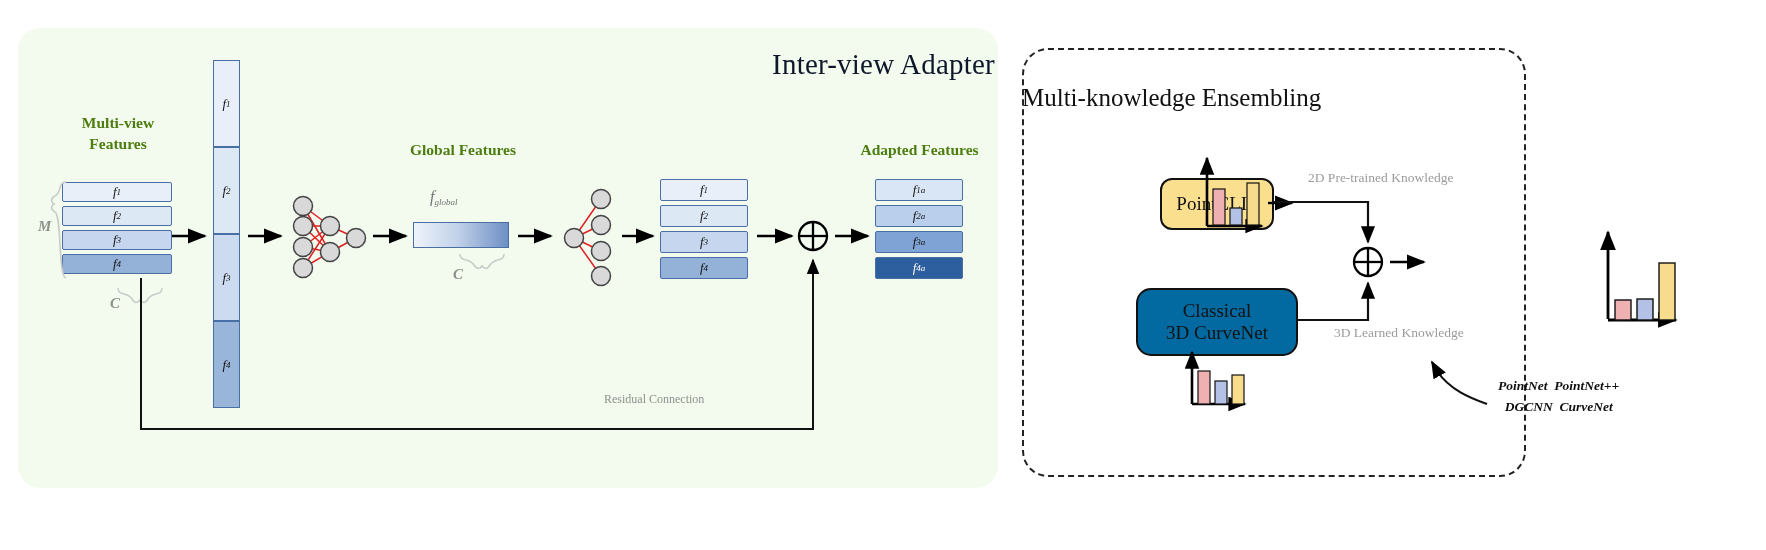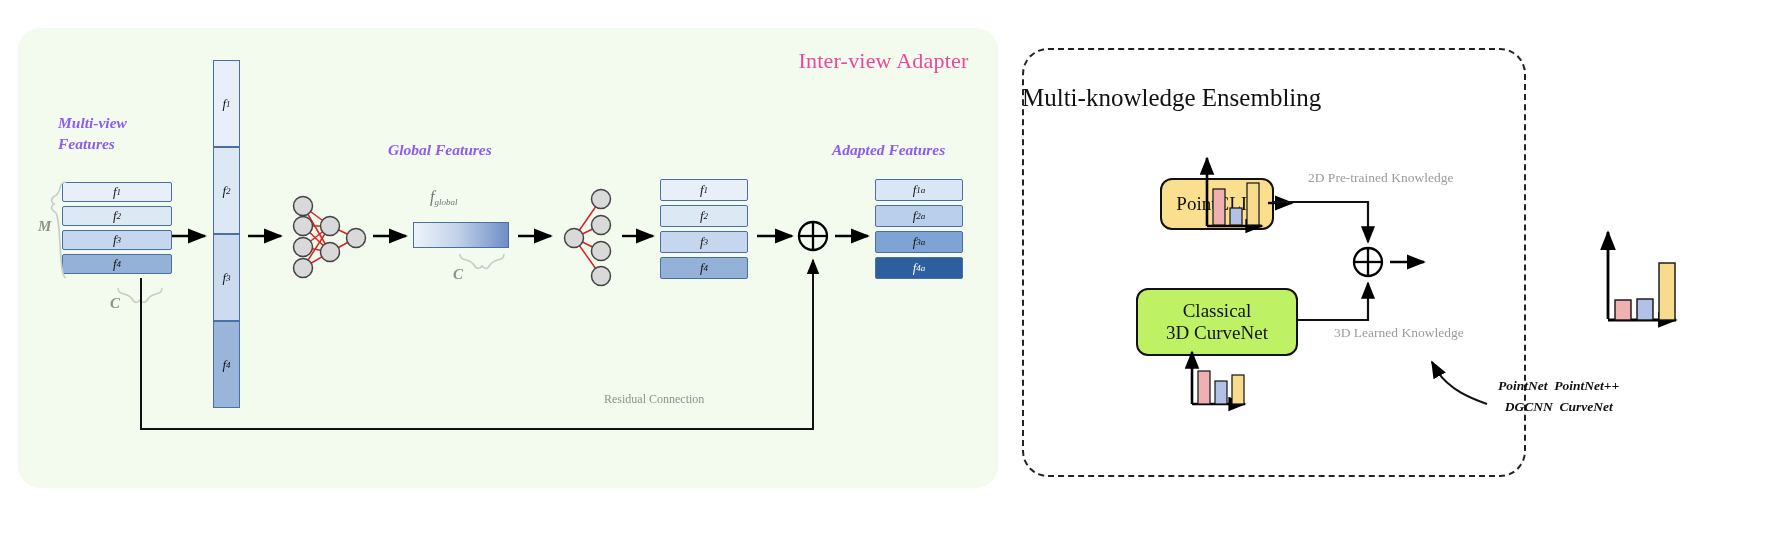--- a/index.html
+++ b/index.html
@@ -4,25 +4,25 @@
 <style>
   html,body{margin:0;padding:0;background:#ffffff;}
   body{width:1766px;height:550px;position:relative;
        font-family:"Liberation Serif", serif;overflow:hidden;}
   .panel{position:absolute;}
 
   
   #left-panel{left:18px;top:28px;width:980px;height:460px;
               background:#f3fbef;border-radius:22px;}
   #left-title{position:absolute;left:1px;right:0;top:48px;text-align:center;
-              font-size:22px;color:#ec4899;letter-spacing:.2px;}
+              font-size:29px;color:#0f172a;letter-spacing:.2px;}
 
   .ital{font-style:italic;font-weight:bold;}
-  .label{position:absolute;font-size:15.5px;color:#8b5cf6;
-         font-style:italic;font-weight:bold;line-height:1.35;}
+  .label{position:absolute;font-size:15.5px;color:#4d7c0f;text-align:center;
+         font-weight:bold;line-height:1.35;}
 
   
   #mv-stack{position:absolute;left:62px;top:182px;width:110px;}
   .mv-row{height:20px;margin-bottom:4px;border:1.2px solid #4a6fa5;
           border-radius:2px;display:flex;align-items:center;justify-content:center;
           font-size:13px;font-style:italic;color:#111;box-sizing:border-box;}
 
   
   #vbar{position:absolute;left:213px;top:60px;width:27px;height:348px;}
   .vseg{width:100%;border:1.2px solid #4a6fa5;box-sizing:border-box;
@@ -50,21 +50,21 @@
   
   #right-panel{left:1022px;top:48px;width:500px;height:425px;
                border:2px dashed #222;border-radius:26px;background:#fff;}
   #right-title{position:absolute;left:0;right:0;top:36px;text-align:left;
                font-size:25px;color:#111;}
 
   .rbox{position:absolute;border:2.2px solid #111;border-radius:12px;
         display:flex;align-items:center;justify-content:center;text-align:center;
         font-size:19px;color:#111;line-height:1.18;}
   #pointclip-box{left:1160px;top:178px;width:110px;height:48px;background:#fadf8e;}
-  #classical-box{left:1136px;top:288px;width:158px;height:64px;background:#bef264;}
+  #classical-box{left:1136px;top:288px;width:158px;height:64px;background:#0369a1;border-radius:15px;}
 
   .knowledge-label{position:absolute;color:#9b9b9b;font-size:13.5px;white-space:nowrap;}
   .netlist{position:absolute;font-style:italic;font-weight:bold;font-size:13.5px;
            color:#111;line-height:1.55;text-align:left;white-space:nowrap;}
 
   svg.layer{position:absolute;left:0;top:0;width:1766px;height:550px;
             pointer-events:none;}
 </style>
 </head>
 <body>

